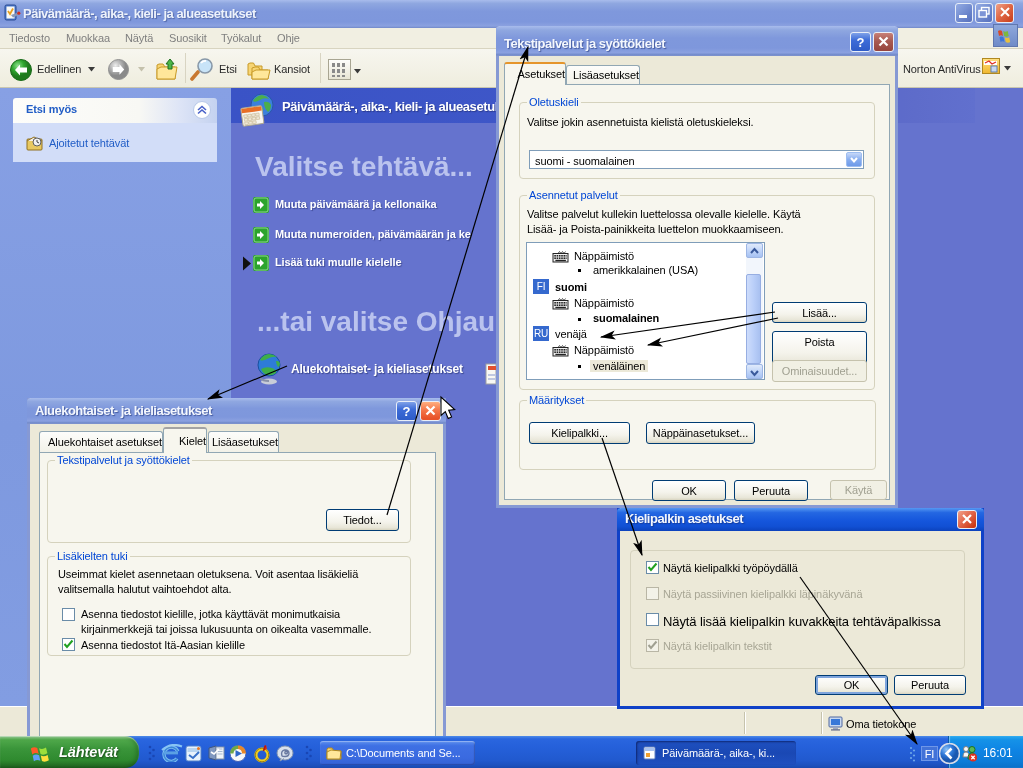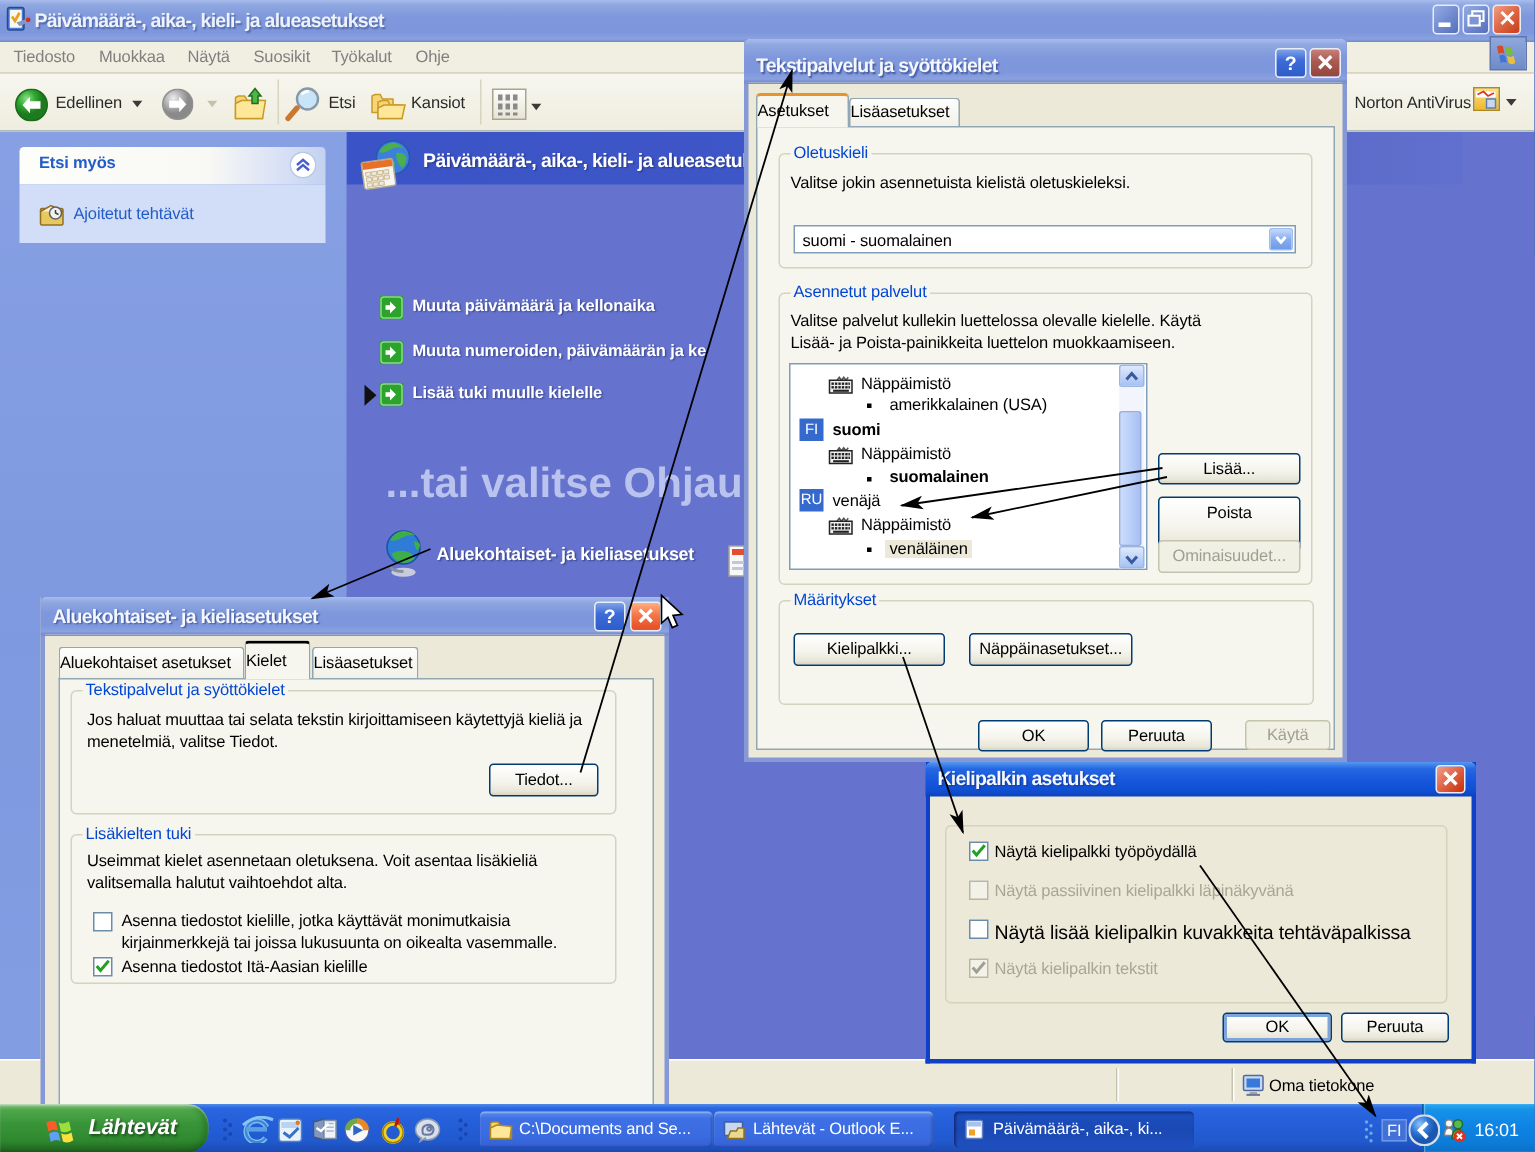--- a/index.html
+++ b/index.html
@@ -24,21 +24,21 @@
 
 #taskbar{left:0;top:736px;width:1023px;height:32px;
  background:linear-gradient(180deg,#4E8BE8 0%,#2A66DF 9%,#2560DA 35%,#2159CE 77%,#1D50BC 93%,#1A49AE 100%);}
 
 .dlg{border-radius:0;}
 .grp{position:absolute;border:1px solid #D5D2BD;border-radius:4px;}
 .grp .lbl{position:absolute;top:-7px;left:7px;background:inherit;padding:0 2px;color:#0046D5;text-align:right;}
 .btn{position:absolute;border:1px solid #003C74;border-radius:3px;text-align:center;
  background:linear-gradient(180deg,#FFFFFF 0%,#F4F3EB 60%,#E8E6D8 88%,#D8D4C0 100%);}
 .btn.dis{border-color:#C5C2AD;color:#A0A091;background:#F1F0E4;}
-.tab{position:absolute;border:1px solid #91A7B4;border-bottom:none;border-radius:3px 3px 0 0;background:linear-gradient(180deg,#FDFDFB,#F2F1E8);text-align:left;}
+.tab{position:absolute;border:1px solid #91A7B4;border-bottom:none;border-radius:3px 3px 0 0;background:linear-gradient(180deg,#FDFDFB,#F2F1E8);text-align:right;}
 .tab.act{background:#F7F6EE;}
 .tabpanel{position:absolute;border:1px solid #91A7B4;background:#F7F6EE;}
 .cb{position:absolute;width:13px;height:13px;border:1px solid #6A8CA8;background:#fff;}
 .cb.dis{border-color:#B9B6A5;background:#F3F2E8;}
 .tasklink{color:#fff;font-weight:bold;font-size:11px;text-shadow:1px 1px 1px rgba(30,40,100,.5);}
 .taskbtn{top:5px;height:24px;border-radius:3px;background:linear-gradient(180deg,#5E90EE 0%,#3E70E4 20%,#3A6AE0 70%,#3461D4 100%);box-shadow:inset 0 1px 1px rgba(255,255,255,.35), inset -1px -1px 1px rgba(0,0,40,.25);color:#fff;font-size:11px;display:flex;align-items:center;padding-left:6px;white-space:nowrap;overflow:hidden;}
 .taskbtn.active{background:linear-gradient(180deg,#1E50C0 0%,#1A48B4 50%,#2050C0 100%);box-shadow:inset 1px 1px 2px rgba(0,0,40,.5);}
 #tray{left:948px;top:0;width:75px;height:32px;background:linear-gradient(180deg,#2BAAF0 0%,#1592E8 12%,#0E84E4 45%,#0C7CD8 80%,#0A70C8 100%);border-left:1px solid #0A5AA8;box-shadow:inset 1px 0 1px rgba(255,255,255,.4);}
 .cap-i{border-radius:4px 4px 0 0;background:linear-gradient(180deg,#A8BCEC 0%,#8FA7E0 14%,#7F98DC 42%,#7E97DC 76%,#8BA1E0 92%,#7088C8 100%);border-bottom:1px solid #7C91CC;}
 .cap-a{border-radius:4px 4px 0 0;background:linear-gradient(180deg,#5698F2 0%,#2467E2 20%,#1556DC 55%,#1150D4 80%,#0C42BC 100%);}
@@ -192,20 +192,21 @@
           <rect x="12" y="24.6" width="3.4" height="2.6"></rect>
           <rect x="16" y="24.6" width="3.4" height="2.6"></rect>
         <rect x="4" y="28.2" width="3.4" height="2.6"></rect>
           <rect x="8" y="28.2" width="3.4" height="2.6"></rect>
           <rect x="12" y="28.2" width="3.4" height="2.6"></rect>
       </g>
     </g>
   </svg>
   <span class="abs" style="left:282px;top:11px;color:#fff;font-weight:bold;font-size:13px;letter-spacing:-0.4px;text-shadow:1px 1px 1px rgba(30,40,100,.6)">Päivämäärä-, aika-, kieli- ja alueasetukset</span>
 
+  <span class="abs" style="left:255px;top:63px;color:#BAC3EE;font-weight:bold;font-size:28px;letter-spacing:0px">Valitse tehtävä...</span>
   <span class="abs" style="left:257px;top:218px;color:#BAC3EE;font-weight:bold;font-size:28px;letter-spacing:0px">...tai valitse Ohjaus</span>
 
   <svg class="abs" style="left:253px;top:109px" width="16" height="16">
       <rect width="16" height="16" rx="2" fill="#2CA42C"></rect>
       <rect x="1" y="1" width="14" height="14" rx="2" fill="none" stroke="#8FD48F"></rect>
       <path d="M7 4 L11 8 L7 12 L7 9.5 L4 9.5 L4 6.5 L7 6.5 Z" fill="#fff"></path>
     </svg>
   <span class="abs tasklink" style="left:275px;top:110px">Muuta päivämäärä ja kellonaika</span>
   <svg class="abs" style="left:253px;top:139px" width="16" height="16">
       <rect width="16" height="16" rx="2" fill="#2CA42C"></rect>
@@ -281,25 +282,24 @@
    <div class="dbtn" style="left:369px;top:3px;background:linear-gradient(180deg,#7FA1E8,#3D6CD8 40%,#2E5CC8)"><svg width="19" height="18" viewBox="0 0 19 18">
           <text x="9.5" y="13.5" text-anchor="middle" font-size="13" font-weight="bold" fill="#fff" font-family="Liberation Sans">?</text>
         </svg></div>
    <div class="dbtn" style="left:393px;top:3px;background:linear-gradient(180deg,#FFAE7F 0%,#F4764A 45%,#E8532A 90%)"><svg width="19" height="18">
           <path d="M5.5 4.5 L13.5 12.5 M13.5 4.5 L5.5 12.5" stroke="#fff" stroke-width="2.2"></path>
         </svg></div>
  </div>
  <div class="tab" style="left:12px;top:33px;width:124px;height:21px;line-height:20px">Aluekohtaiset asetukset</div>
  <div class="tab" style="left:181px;top:33px;width:71px;height:21px;line-height:20px">Lisäasetukset</div>
  <div class="tabpanel" style="left:12px;top:54px;width:397px;height:326px;border-bottom:none"></div>
- <div class="tab act" style="left:136px;top:29px;width:44px;height:26px;line-height:24px;border-top:2px solid #000000;z-index:3">Kielet</div>
+ <div class="tab act" style="left:136px;top:29px;width:44px;height:26px;line-height:24px;border-top:2px solid #a3a3a3;z-index:3">Kielet</div>
  <div class="grp" style="left:20px;top:62px;width:364px;height:83px;background:#F7F6EE">
       <span class="lbl">Tekstipalvelut ja syöttökielet</span>
     </div>
- <span class="abs" style="left:31px;top:75px;font-size:11px;line-height:15px">Jos haluat muuttaa tai selata tekstin kirjoittamiseen käytettyjä kieliä ja<br>menetelmiä, valitse Tiedot.</span>
  <div class="btn" style="left:299px;top:111px;width:73px;height:22px;line-height:21px;font-size:11px">Tiedot...</div>
  <div class="grp" style="left:20px;top:158px;width:364px;height:100px;background:#F7F6EE">
       <span class="lbl">Lisäkielten tuki</span>
     </div>
  <span class="abs" style="left:31px;top:169px;font-size:11px;line-height:15px">Useimmat kielet asennetaan oletuksena. Voit asentaa lisäkieliä<br>valitsemalla halutut vaihtoehdot alta.</span>
  <div class="cb" style="left:35px;top:210px"></div>
  <span class="abs" style="left:54px;top:209px;font-size:11px;line-height:15px">Asenna tiedostot kielille, jotka käyttävät monimutkaisia<br>kirjainmerkkejä tai joissa lukusuunta on oikealta vasemmalle.</span>
  <div class="cb" style="left:35px;top:240px"><svg width="11" height="11" viewBox="0 0 11 11">
         <path d="M1.5 5 L4 8 L9.5 1.5" stroke="#21A121" stroke-width="2" fill="none"></path>
       </svg></div>
@@ -488,27 +488,20 @@
         <circle cx="2" cy="14" r="1.3"></circle>
       </g>
     </svg>
 
   <div class="abs taskbtn" style="left:320px;width:155px">
     <svg width="16" height="14" style="margin:0 4px 0 0">
         <path d="M1 3 L1 13 L15 13 L15 5 L8 5 L6 2 L2 2 Z" fill="#F7D574" stroke="#B08820"></path>
         <path d="M1 6 L5 4 L15 5 L14 13 L1 13Z" fill="#FFE79A" stroke="#B08820"></path>
       </svg>
     <span>C:\Documents and Se...</span>
-  </div>
-  <div class="abs taskbtn" style="left:476px;width:146px">
-    <svg width="16" height="14" style="margin:0 4px 0 0">
-        <rect x="1" y="2" width="12" height="9" fill="#C8D8F0" stroke="#4060A0"></rect>
-        <path d="M3 13 L14 13 L14 6 L10 6 L9 8 L5 8 Z" fill="#E8D890" stroke="#907020"></path>
-      </svg>
-    <span>Lähtevät - Outlook E...</span>
   </div>
   <div class="abs taskbtn active" style="left:636px;width:160px">
     <svg width="16" height="14" style="margin:0 4px 0 0">
         <rect x="2" y="1" width="11" height="12" rx="1" fill="#fff" stroke="#6080C0"></rect>
         <rect x="3" y="2" width="9" height="3" fill="#A8C2F0"></rect>
         <rect x="4" y="7" width="4" height="4" fill="#F0A030"></rect>
       </svg>
     <span>Päivämäärä-, aika-, ki...</span>
   </div>
 

